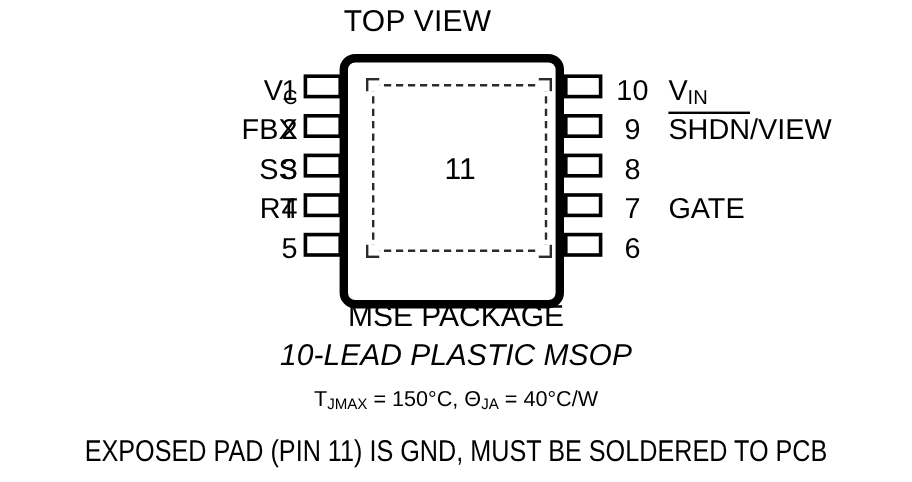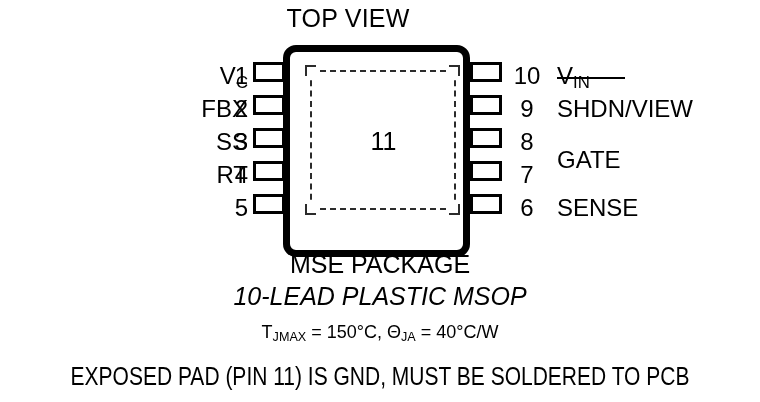--- a/index.html
+++ b/index.html
@@ -126,21 +126,21 @@
   }
 
   sub {
     font-size: 0.70em;
     vertical-align: baseline;
     position: relative;
     top: 0.23em;
   }
   .overline {
     border-top: 2px solid #000;
-    padding-top: 16px;
+    padding-top: 0px;
   }
 
   
   .caption-line {
     position: absolute;
     left: 0;
     width: 760px;
     text-align: center;
     white-space: nowrap;
   }
@@ -194,20 +194,19 @@
   <div class="pin-label left-num" style="top:156px">5</div>
 
   <div class="pin-label right-num" style="top:24px">10</div>
   <div class="pin-label right-num" style="top:57px">9</div>
   <div class="pin-label right-num" style="top:90px">8</div>
   <div class="pin-label right-num" style="top:123px">7</div>
   <div class="pin-label right-num" style="top:156px">6</div>
 
   <div class="pin-label right-name" style="top:24px"><span>V</span><sub>IN</sub></div>
   <div class="pin-label right-name" style="top:57px"><span class="overline">SHDN</span><span>/VIEW</span></div>
-  <div class="pin-label right-name" style="top:108px"><span>GATE</span></div>
-  <div class="pin-label right-name" style="top:156px"><span>SENSE</span></div>
+  <div class="pin-label right-name" style="top:123px"><span>GATE</span></div>
 </div>
 
 <div class="caption-line" id="caption-package">MSE PACKAGE</div>
 <div class="caption-line" id="caption-leads">10-LEAD PLASTIC MSOP</div>
 <div class="caption-line" id="caption-thermal"><span>T</span><sub>JMAX</sub><span> = 150°C, Θ</span><sub>JA</sub><span> = 40°C/W</span></div>
 <div class="caption-line" id="caption-note">EXPOSED PAD (PIN 11) IS GND, MUST BE SOLDERED TO PCB</div>
 
 </body></html>

